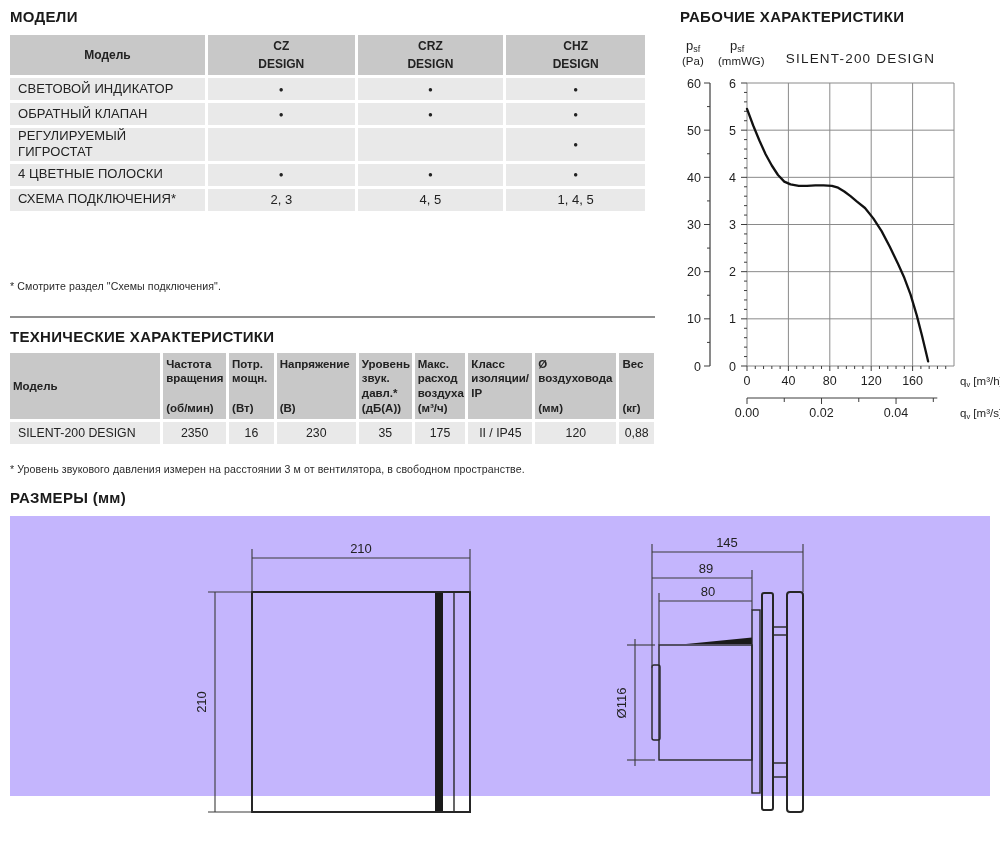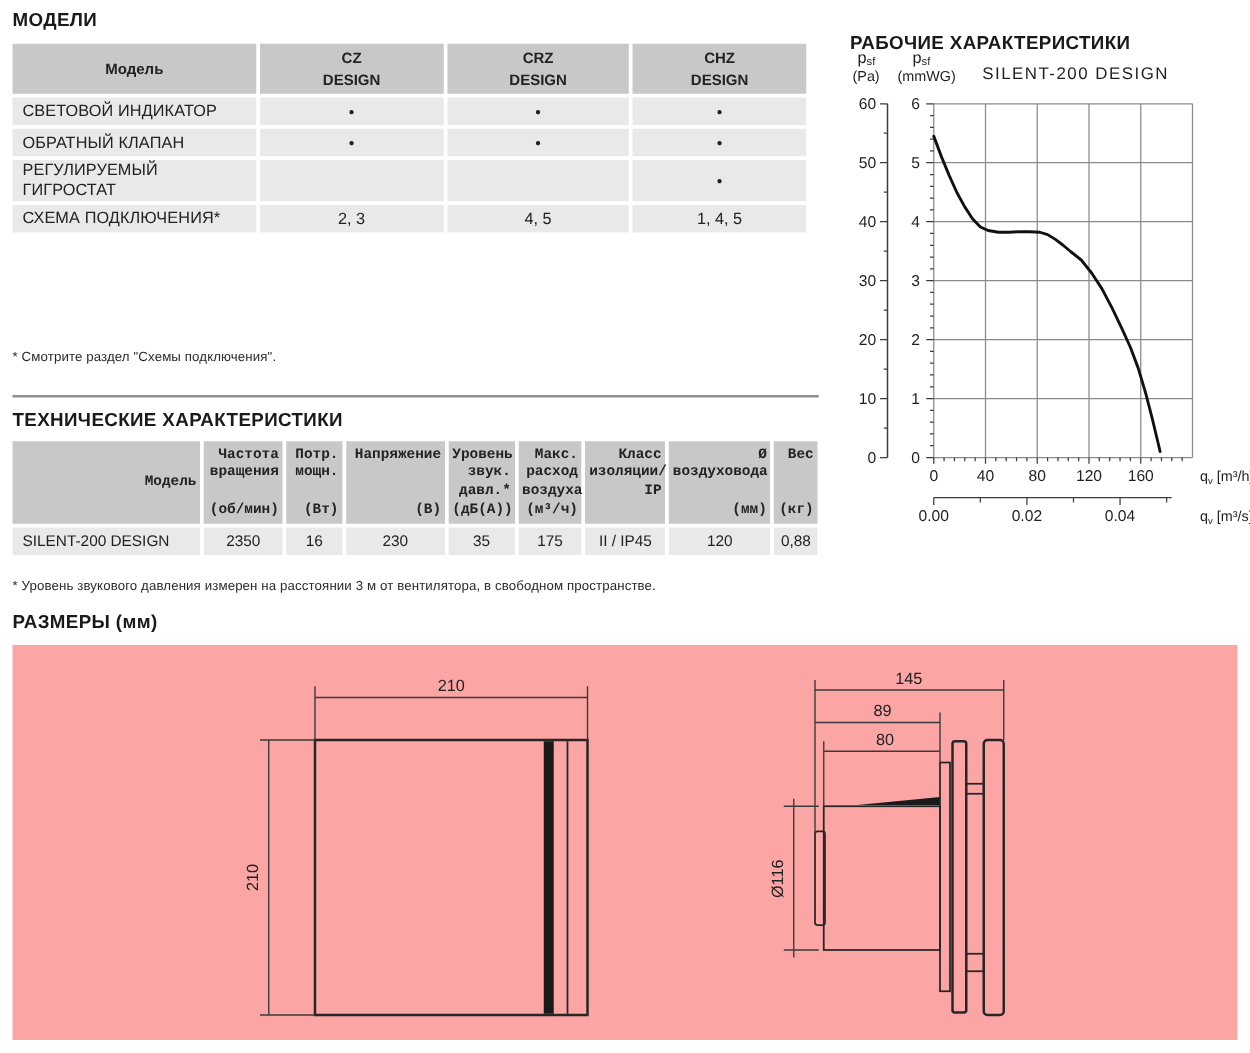--- a/index.html
+++ b/index.html
@@ -16,35 +16,35 @@
   table.gray{border-collapse:separate;border-spacing:3px;position:absolute;table-layout:fixed;}
   table.gray th{background:#c8c8c8;font-weight:bold;font-size:12px;color:#222;vertical-align:middle;padding:0 4px;}
   table.gray td{background:#e9e9e9;font-size:13px;color:#222;vertical-align:middle;padding:0 4px;}
   
   #models-table td.lbl{text-align:left;padding-left:8px;letter-spacing:.1px;line-height:1.25;}
   #models-table td.val{text-align:center;}
   #models-table td.val.dot{font-size:8px;}
   #models-table th .l1,#models-table th .l2{line-height:1.5;}
   
   #tech-table th{font-size:11.5px;padding:4px 3px;}
-  #tech-table th .hwrap{display:flex;flex-direction:column;justify-content:space-between;height:58px;text-align:right;line-height:1.25;font-family:Liberation Mono, monospace;}
+  #tech-table th .hwrap{display:flex;flex-direction:column;justify-content:space-between;height:58px;text-align:left;line-height:1.25;}
   #tech-table th .hwrap.center{justify-content:center;}
   #tech-table td{text-align:center;font-size:12.3px;height:22px;}
   #tech-table td.model{text-align:left;padding-left:8px;}
   .footnote{position:absolute;font-size:10.6px;color:#2a2a2a;letter-spacing:.1px;}
   .section-rule{position:absolute;height:2px;background:#8f8f8f;}
   
   #perf-chart{position:absolute;left:678px;top:36px;}
   #perf-chart text{font-family:"Liberation Sans",sans-serif;fill:#1f1f1f;}
   .grid{stroke:#8a8a8a;stroke-width:1;}
   .axis{stroke:#3c3c3c;stroke-width:1.2;}
   .tick{stroke:#3c3c3c;stroke-width:1;}
   .curve{stroke:#111;stroke-width:2.3;fill:none;stroke-linejoin:round;stroke-linecap:round;}
   
-  #dims-panel{position:absolute;left:10px;top:516px;width:980px;height:316px;background:#fca5a5;}
+  #dims-panel{position:absolute;left:10px;top:516px;width:980px;height:280px;background:#c4b5fd;}
   #dims-panel svg text{font-family:"Liberation Sans",sans-serif;fill:#222;font-size:13px;}
   .obj{stroke:#262626;stroke-width:2;fill:none;}
   .obj-thin{stroke:#262626;stroke-width:1.4;fill:none;}
   .obj-fill{fill:#1a1a1a;stroke:none;}
   .dim{stroke:#3a3a3a;stroke-width:1.1;fill:none;}
 </style>
 </head>
 <body>
 
 <div class="section-title" style="left:10px;top:8px;">МОДЕЛИ</div>
@@ -86,31 +86,37 @@
         <td class="val dot">●</td>
         <td class="val dot">●</td>
       </tr>
       <tr style="height:22px">
         <td class="lbl">РЕГУЛИРУЕМЫЙ ГИГРОСТАТ</td>
         <td class="val"></td>
         <td class="val"></td>
         <td class="val dot">●</td>
       </tr>
       <tr style="height:22px">
+        <td class="lbl">4 ЦВЕТНЫЕ ПОЛОСКИ</td>
+        <td class="val dot">●</td>
+        <td class="val dot">●</td>
+        <td class="val dot">●</td>
+      </tr>
+      <tr style="height:22px">
         <td class="lbl">СХЕМА ПОДКЛЮЧЕНИЯ*</td>
         <td class="val">2, 3</td>
         <td class="val">4, 5</td>
         <td class="val">1, 4, 5</td>
       </tr>
     </tbody>
 </table>
 
 <div class="footnote" style="left:10px;top:280px;">* Смотрите раздел "Схемы подключения".</div>
 
-<div class="section-title" style="left:680px;top:8px;margin-top:18px;">РАБОЧИЕ ХАРАКТЕРИСТИКИ</div>
+<div class="section-title" style="left:680px;top:8px;">РАБОЧИЕ ХАРАКТЕРИСТИКИ</div>
 
 <svg id="perf-chart" width="322" height="392" viewBox="0 0 322 392">
     <line x1="69" y1="47" x2="69" y2="330" class="grid"></line>
     <line x1="110.4" y1="47" x2="110.4" y2="330" class="grid"></line>
     <line x1="151.8" y1="47" x2="151.8" y2="330" class="grid"></line>
     <line x1="193.2" y1="47" x2="193.2" y2="330" class="grid"></line>
     <line x1="234.60000000000002" y1="47" x2="234.60000000000002" y2="330" class="grid"></line>
     <line x1="276" y1="47" x2="276" y2="330" class="grid"></line>
     <line x1="69" y1="330" x2="276" y2="330" class="grid"></line>
     <line x1="69" y1="282.8333333333333" x2="276" y2="282.8333333333333" class="grid"></line>

